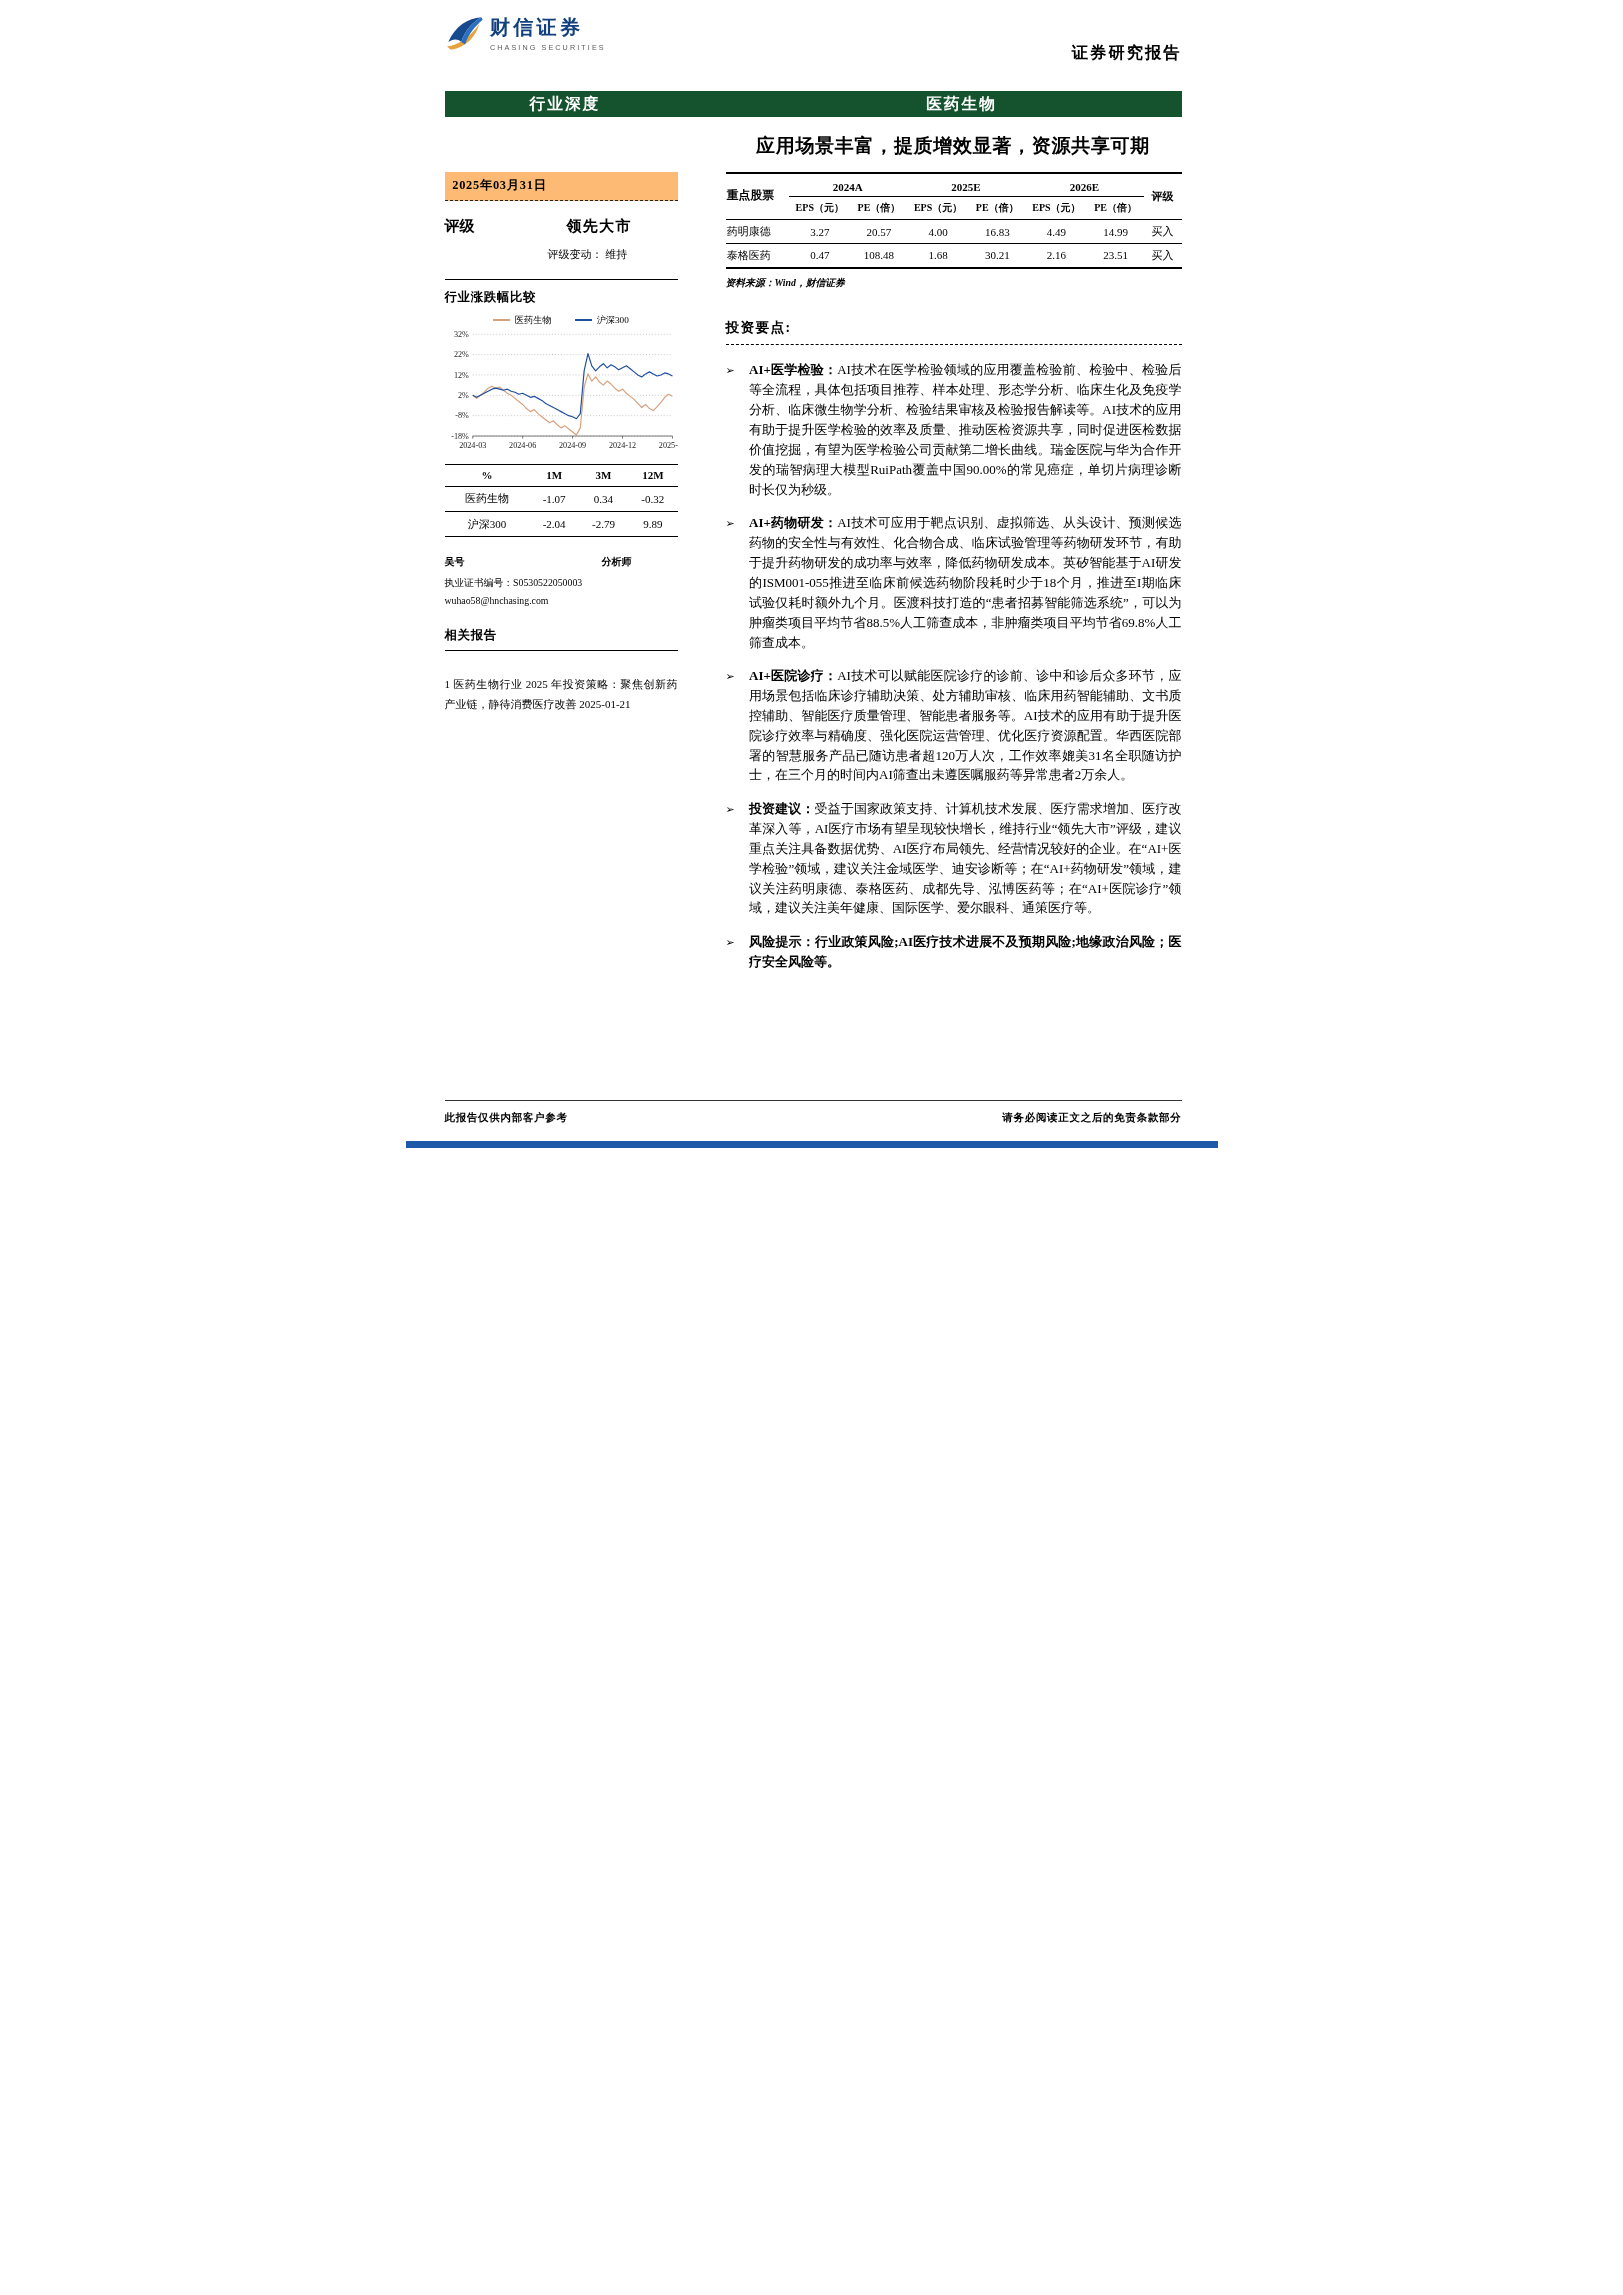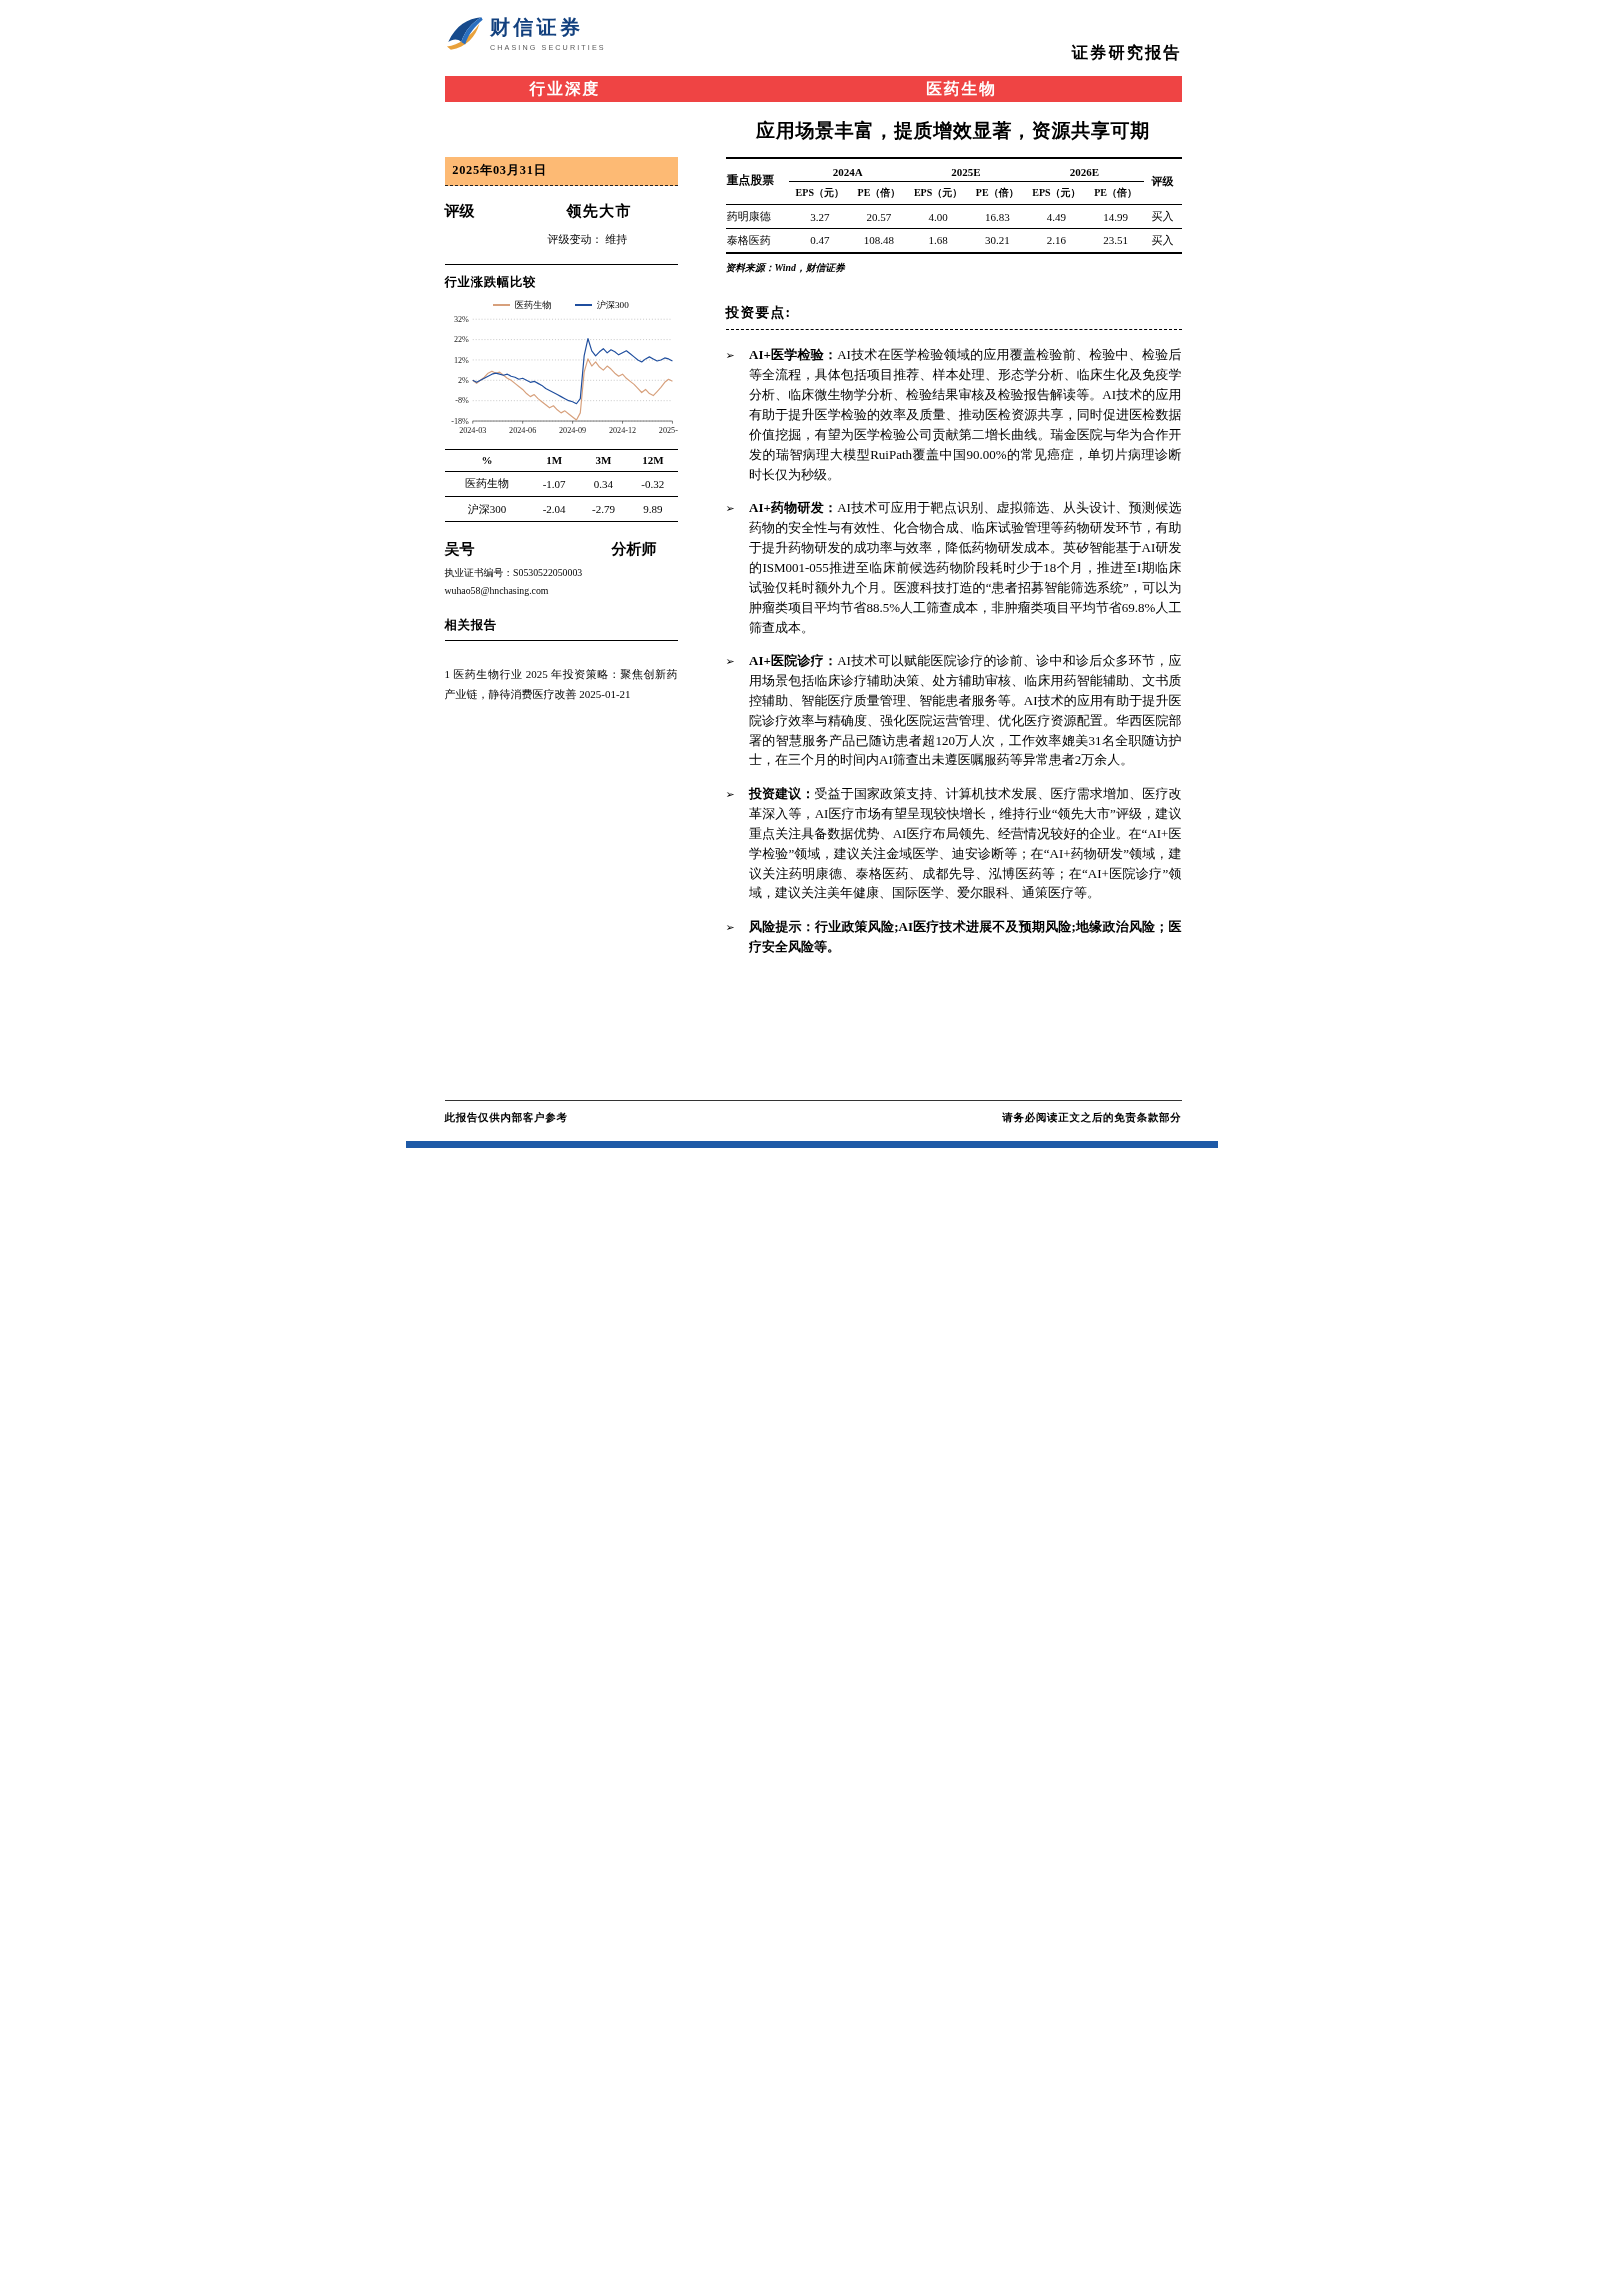--- a/index.html
+++ b/index.html
@@ -8,21 +8,21 @@
   .page { position: relative; width: 812px; height: 1148px; margin: 0 auto; background: #fff; overflow: hidden; padding: 0 36px 0 39px; }
 
   
   .header { padding-top: 14.4px; display: flex; justify-content: space-between; align-items: flex-start; }
   .brand { display: flex; align-items: center; gap: 6.5px; }
   .brand-text .brand-cn { font-size: 20px; font-weight: bold; color: #12407e; letter-spacing: 3.3px; }
   .brand-text .brand-en { font-size: 7.2px; letter-spacing: 2.1px; color: #5a5a5a; margin-top: 2px; font-family: "Liberation Sans", sans-serif; }
   .doc-type { margin-top: 27.5px; font-size: 16.3px; font-weight: bold; letter-spacing: 2px; }
 
   
-  .banner { position: relative; margin-top: 12px; height: 26px; background: #ef4444; text-decoration: underline; }
+  .banner { position: relative; margin-top: 27px; height: 26px; background: #14532d; text-decoration: underline; }
   .banner span { position: absolute; top: 50%; transform: translateY(-50%); color: #fff; font-size: 15.7px; font-weight: bold; letter-spacing: 2px; white-space: nowrap; }
   .banner .banner-cat { left: 85px; }
   .banner .banner-ind { left: 517px; transform: translate(-50%, -50%); }
 
   
   .title { margin-top: 15.7px; margin-left: 281px; width: 455px; text-align: center; font-size: 19px; font-weight: bold; letter-spacing: 0.7px; }
 
   .main { display: flex; margin-top: 13px; }
   .col-left { width: 233px; flex-shrink: 0; }
   .col-right { flex: 1; margin-left: 48px; }
@@ -43,21 +43,21 @@
   #perf-chart text.tick { font: 12.5px "Liberation Serif", serif; fill: #222; }
 
   table.perf-table { width: 100%; border-collapse: collapse; margin-top: 10.5px; border-top: 1.3px solid #000; font-size: 11px; }
   table.perf-table td { text-align: center; padding: 4.6px 0; }
   table.perf-table tr.hd td { font-weight: bold; border-bottom: 0.7px solid #000; }
   table.perf-table tr.r1 td { border-bottom: 0.7px solid #000; }
   table.perf-table tr.r2 td { border-bottom: 1.3px solid #000; }
   table.perf-table td.c0 { width: 85px; }
 
   .analyst { margin-top: 18.3px; }
-  .analyst-row { display: flex; font-size: 15px; font-weight: bold; }
+  .analyst-row { display: flex; font-size: 10px; font-weight: bold; }
   .analyst-row .role { margin-left: 137px; }
   .analyst-cert { font-size: 9.8px; margin-top: 7.8px; }
   .analyst-email { font-size: 9.8px; margin-top: 4.6px; color: #000; text-decoration: none; display: inline-block; }
 
   .related { margin-top: 21px; }
   .related-heading { font-size: 12.4px; font-weight: bold; padding-bottom: 5.9px; border-bottom: 1.3px solid #000; letter-spacing: 0.7px; }
   .related-item { font-size: 11px; line-height: 1.8; margin-top: 24px; text-align: justify; }
 
   
   table.stock-table { width: 100%; border-collapse: collapse; border-top: 2px solid #000; font-size: 11px; font-family: Liberation Serif, serif; }

